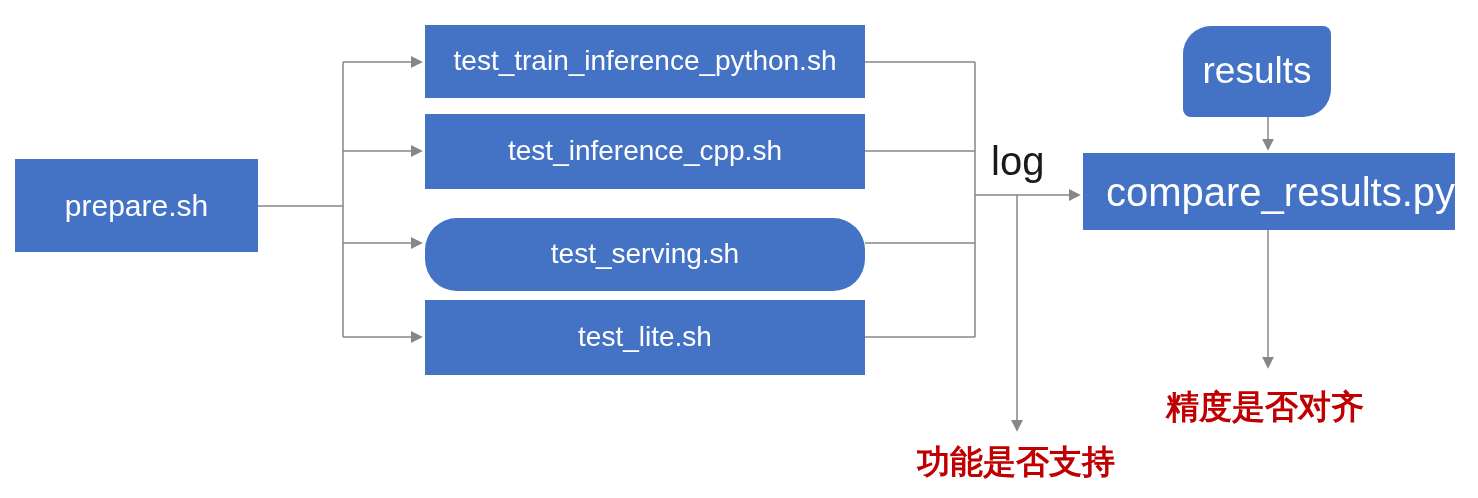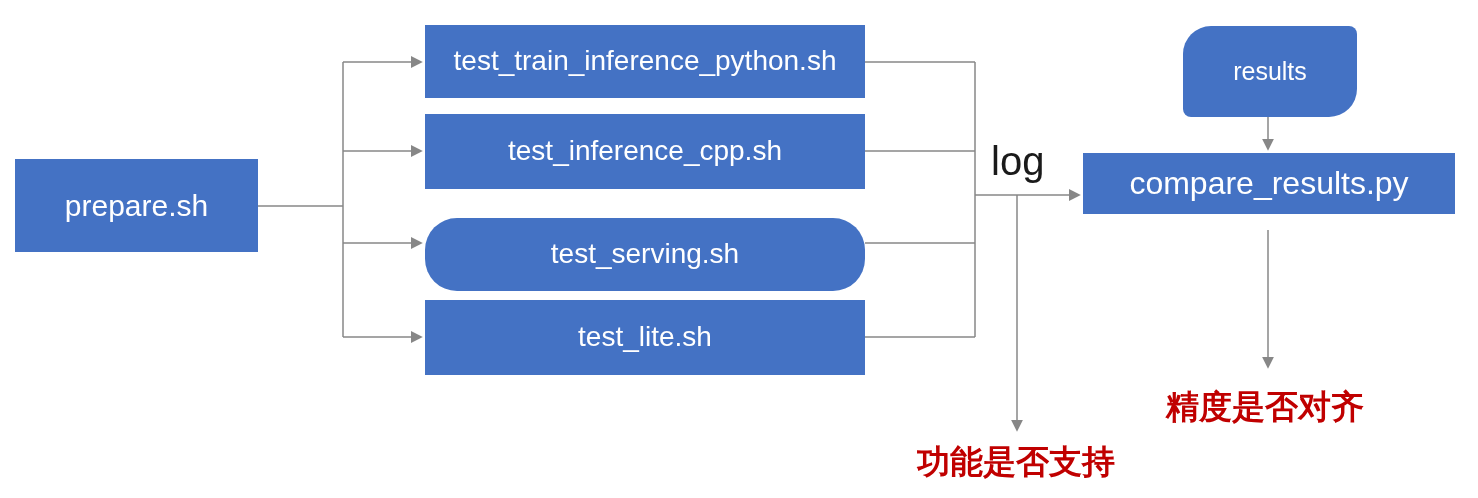--- a/index.html
+++ b/index.html
@@ -40,24 +40,24 @@
     text-align:center;
     line-height:1.1;
   }
   .node-prepare{left:15px;top:159px;width:243px;height:93px;font-size:30px;}
   .node-test{left:425px;width:440px;height:73px;font-size:28px;}
   .node-test-0{top:25px;}
   .node-test-1{top:114px;height:75px;align-items:center;}
   .node-test-2{top:218px;border-radius:32px;}
   .node-test-3{top:300px;height:75px;}
   .node-results{
-    left:1183px;top:26px;width:174px;height:91px;font-size:25px;
+    left:1183px;top:26px;width:148px;height:91px;font-size:37px;
     border-radius:28px 8px 28px 8px;
   }
-  .node-compare{left:1083px;top:153px;width:372px;height:61px;font-size:32px;}
+  .node-compare{left:1083px;top:153px;width:372px;height:77px;font-size:40px;justify-content:flex-end;}
   .edge-label{
     position:absolute;
     color:var(--edge-label-text);
     font-size:40px;font-weight:400;
   }
   .edge-label-log{left:991px;top:139px;}
   .outcome-label{
     position:absolute;
     color:var(--outcome-text);
     font-weight:bold;

